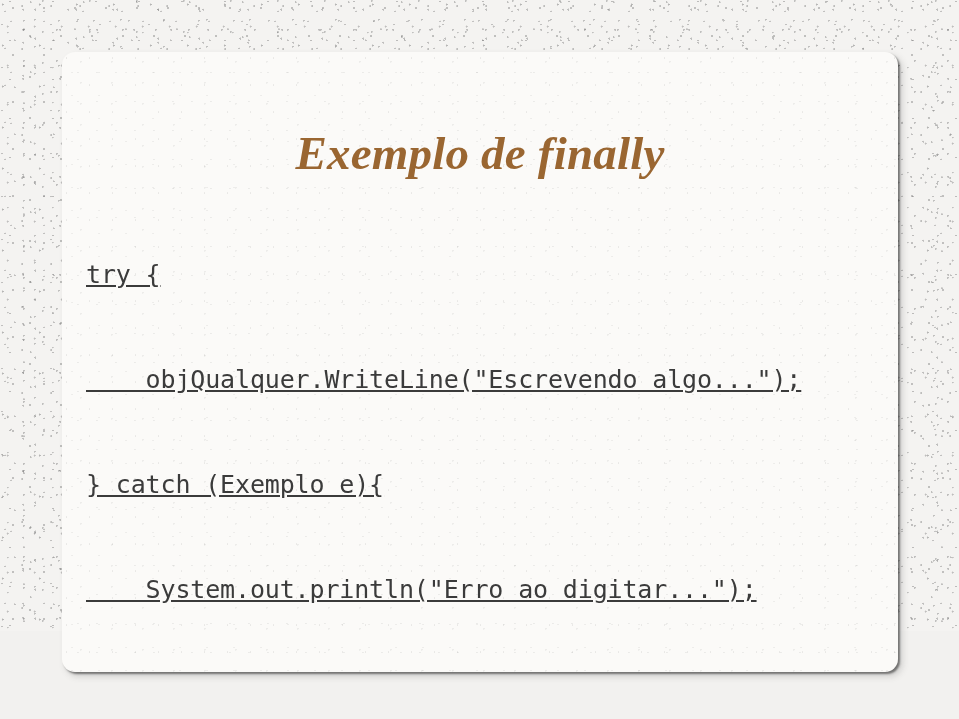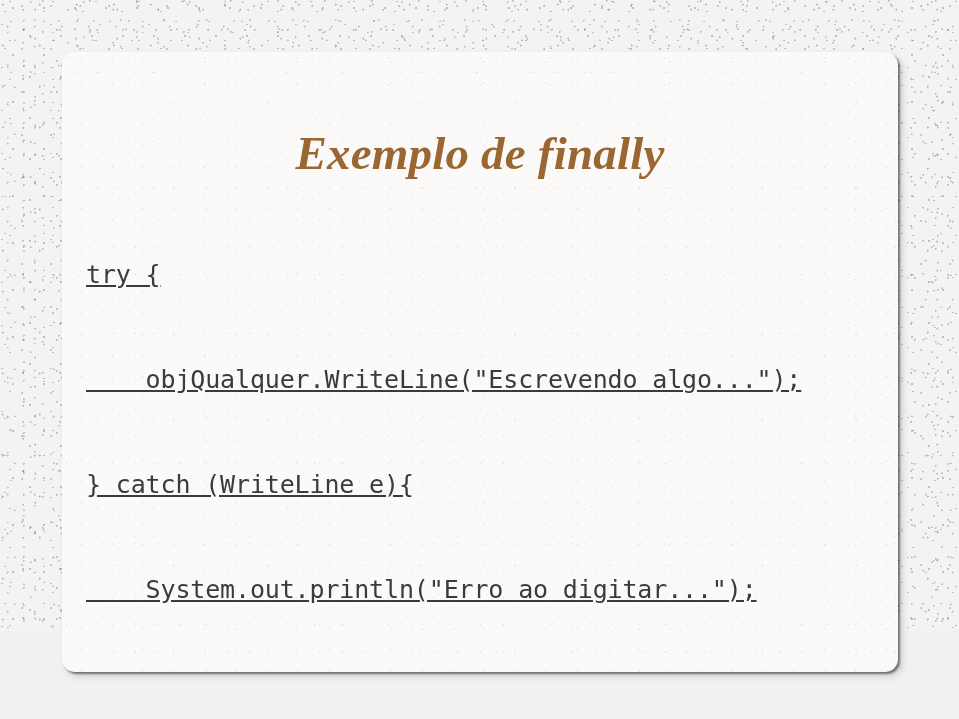--- a/index.html
+++ b/index.html
@@ -127,21 +127,21 @@
 
   <div id="slide">
 
     <div id="slide-grain"></div>
 
     <div id="slide-title">Exemplo de finally</div>
 
     <div id="code-block">
       <div class="code-line">try {</div>
       <div class="code-line">    objQualquer.WriteLine("Escrevendo algo...");</div>
-      <div class="code-line">} catch (WriteLine e){</div>
+      <div class="code-line">} catch (Exemplo e){</div>
       <div class="code-line">    System.out.println("Erro ao digitar...");</div>
       
       
       
     </div>
 
   </div>
 </div>
 
 </body></html>

